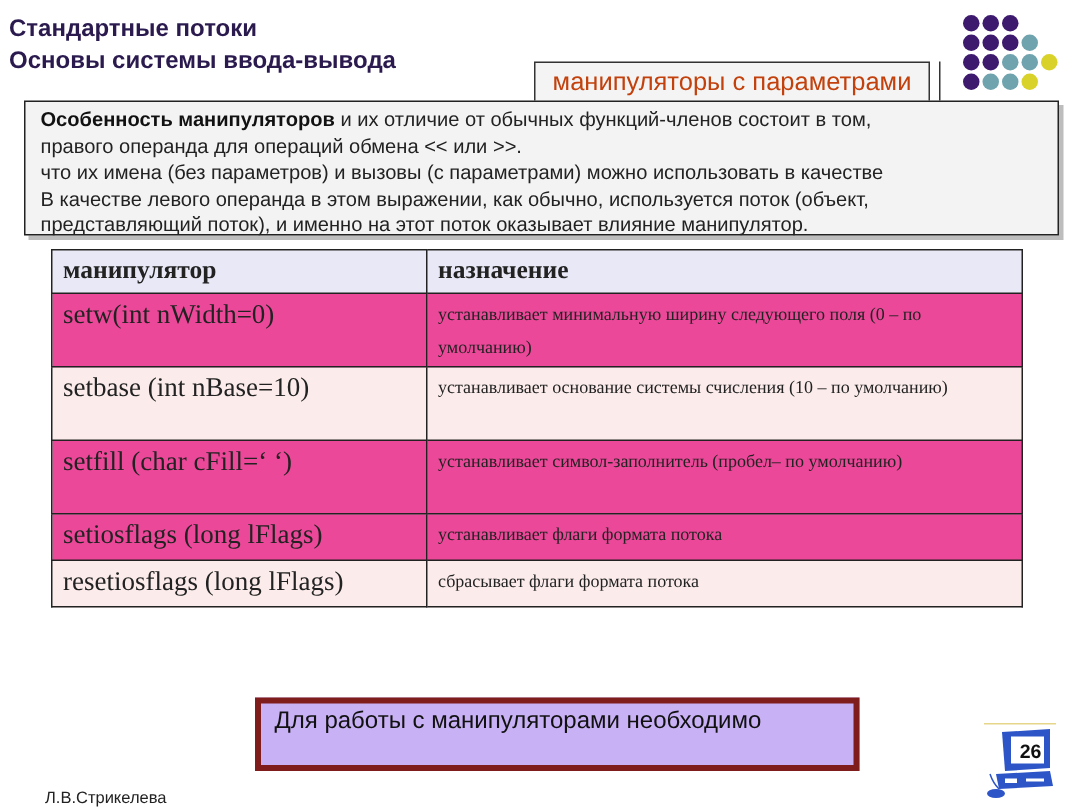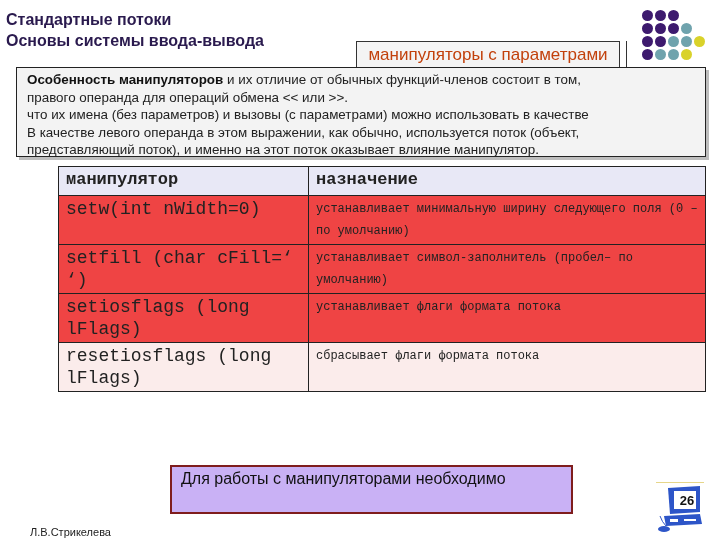--- a/index.html
+++ b/index.html
@@ -23,34 +23,34 @@
     .dot { position: absolute; width: 11px; height: 11px; border-radius: 50%; }
     .callout {
       position: absolute; left: 16px; top: 67px; width: 690px; height: 90px;
       border: 1px solid #222; background: #f3f3f3; box-sizing: border-box;
       padding: 3px 10px; font-size: 13.4px; line-height: 17.5px; color: #222;
       box-shadow: 3px 3px 0 #bdbdbd;
     }
     .callout b { color: #111; }
     table.manip {
       position: absolute; left: 34px; top: 166px; width: 648px; border-collapse: collapse;
-      font-family: Liberation Mono, monospace; color: #222; margin-left: 24px;
+      font-family: Liberation Serif, serif; color: #222;
     }
     table.manip td {
       border: 1px solid #222; padding: 2px 7px; vertical-align: top;
     }
     table.manip td.c1 { width: 235px; font-size: 18px; line-height: 22px; }
     table.manip td.c2 { font-size: 12px; line-height: 22px; }
     table.manip tr.head td { background: #e8e8f6; font-weight: bold; font-size: 17px; height: 24px; }
-    table.manip tr.odd td { background: #ef4444; }
+    table.manip tr.odd td { background: #ec4899; }
     table.manip tr.even td { background: #fbeceb; }
     table.manip td.small { font-size: 11px; }
     .note {
       position: absolute; left: 170px; top: 465px; width: 403px; height: 49px;
-      border: 2px solid #7f1d1d; background: #c9b1f5; box-sizing: border-box;
+      border: 4px solid #7f1d1d; background: #c9b1f5; box-sizing: border-box;
       padding: 2px 9px; font-size: 16px; line-height: 20px; color: #111;
     }
     .author {
       position: absolute; left: 30px; top: 506px; width: 130px; 
       font-size: 11px; line-height: 16px; color: #222; margin-top: 18px;
     }
     .slide-num { position: absolute; left: 656px; top: 482px; width: 50px; height: 52px; }
     .slide-num .topline { position: absolute; left: 0; top: 0; width: 48px; height: 1px; background: #e6d68a; }
     .slide-num .num {
       position: absolute; left: 20px; top: 10px; width: 22px; height: 18px;
@@ -98,20 +98,24 @@
 <table class="manip">
   <tbody>
       <tr class="head">
     <td class="c1">манипулятор</td>
     <td class="c2">назначение</td>
   </tr>
   <tr class="odd">
     <td class="c1" style="height:44px">setw(int nWidth=0)</td>
     <td class="c2">устанавливает минимальную ширину следующего поля (0 – по умолчанию)</td>
   </tr>
+  <tr class="even">
+    <td class="c1" style="height:44px">setbase (int nBase=10)</td>
+    <td class="c2">устанавливает основание системы счисления (10 – по умолчанию)</td>
+  </tr>
   <tr class="odd">
     <td class="c1" style="height:44px">setfill (char cFill=‘ ‘)</td>
     <td class="c2">устанавливает символ-заполнитель (пробел– по умолчанию)</td>
   </tr>
   <tr class="odd">
     <td class="c1" style="height:26px">setiosflags (long lFlags)</td>
     <td class="c2">устанавливает флаги формата потока</td>
   </tr>
   <tr class="even">
     <td class="c1" style="height:26px">resetiosflags (long lFlags)</td>

